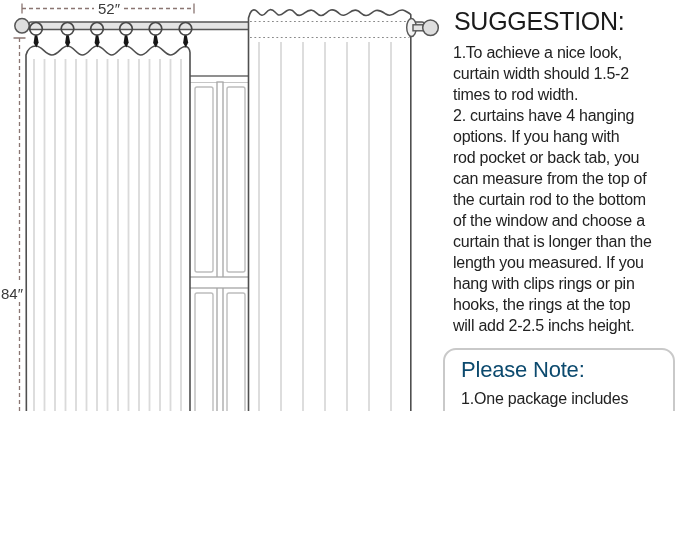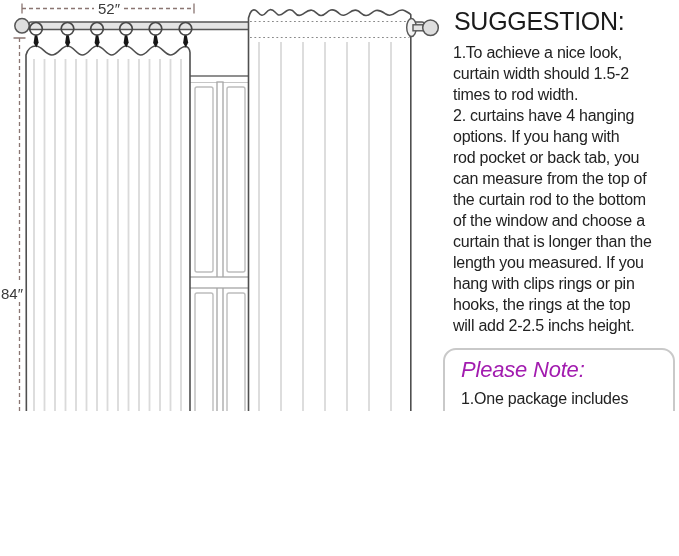--- a/index.html
+++ b/index.html
@@ -10,21 +10,21 @@
   .diagram-svg{position:absolute;left:0;top:0;}
   svg text{font-family:"Liberation Sans",sans-serif;fill:#3a3a3a;font-size:15px;}
   .right-col{position:absolute;left:453px;top:7px;width:228px;color:#1d1d1d;}
   .sg-title{font-size:25px;font-weight:400;letter-spacing:-0.3px;margin:0 0 6px 1px;color:#1a1a1a;}
   .sg-body{font-size:16px;line-height:21px;white-space:pre;letter-spacing:-0.25px;color:#222;}
   .note-box{
     position:absolute;left:443px;top:348px;width:232px;height:203px;
     border:2px solid #c9c9c9;border-radius:13px;box-sizing:border-box;
     padding:7px 4px 0 16px;background:#fff;
   }
-  .note-title{font-size:22px;font-weight:400;margin:0 0 5px;color:#a21caf;letter-spacing:-0.2px;font-style:italic;}
+  .note-title{font-size:22px;font-weight:400;margin:0 0 5px;color:#0c4a6e;letter-spacing:-0.2px;}
   .note-body{font-size:16px;line-height:21.5px;white-space:pre;letter-spacing:-0.2px;color:#222;}
 </style>
 </head>
 <body>
 
 <div class="canvas">
 
   <svg class="diagram-svg" width="445" height="556" viewBox="0 0 445 556">
 
     <g>

